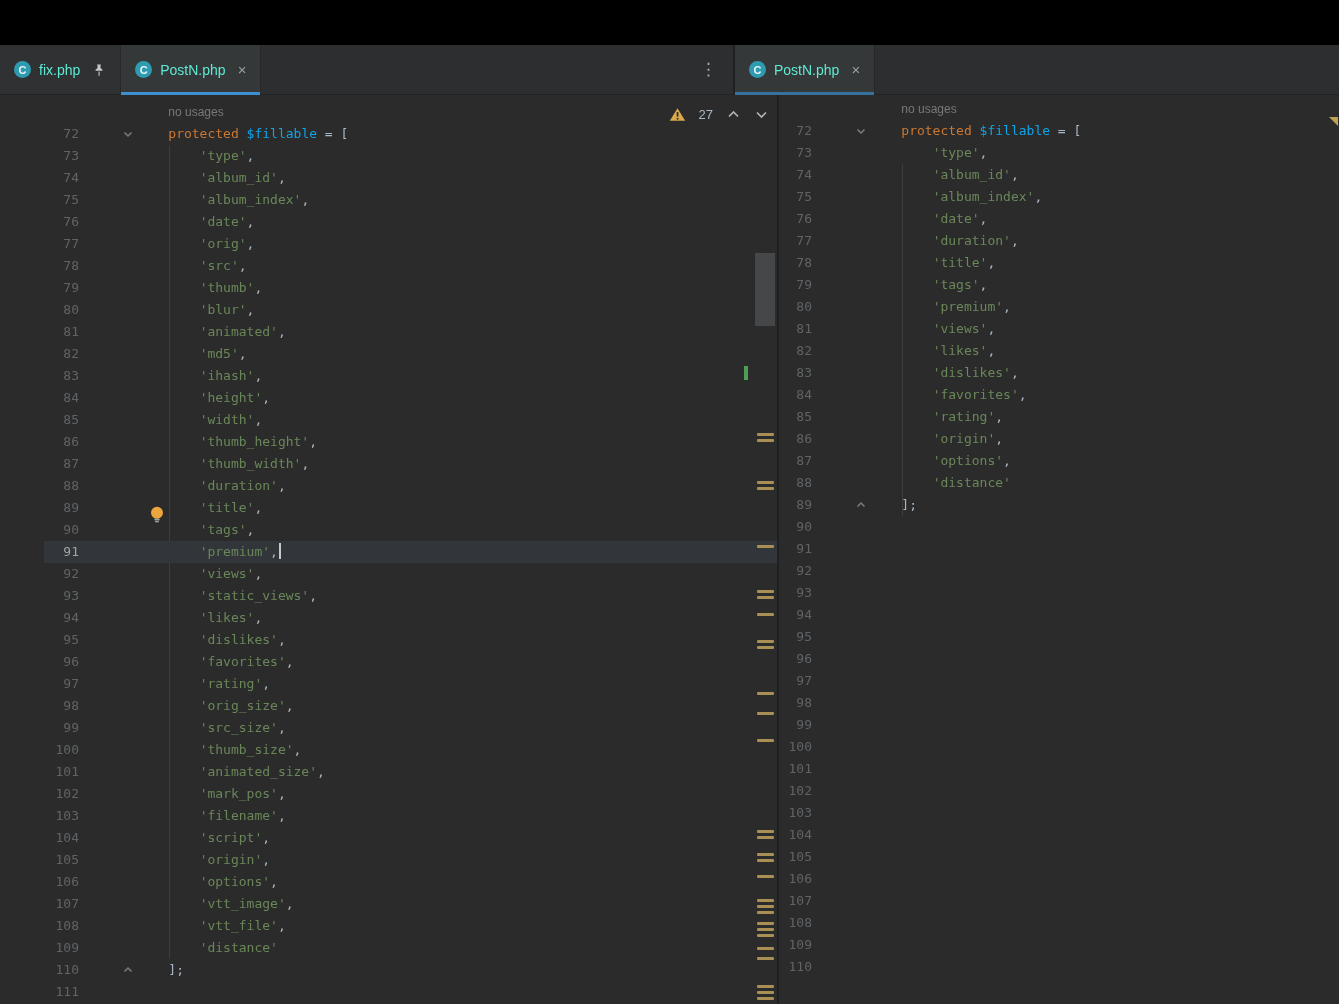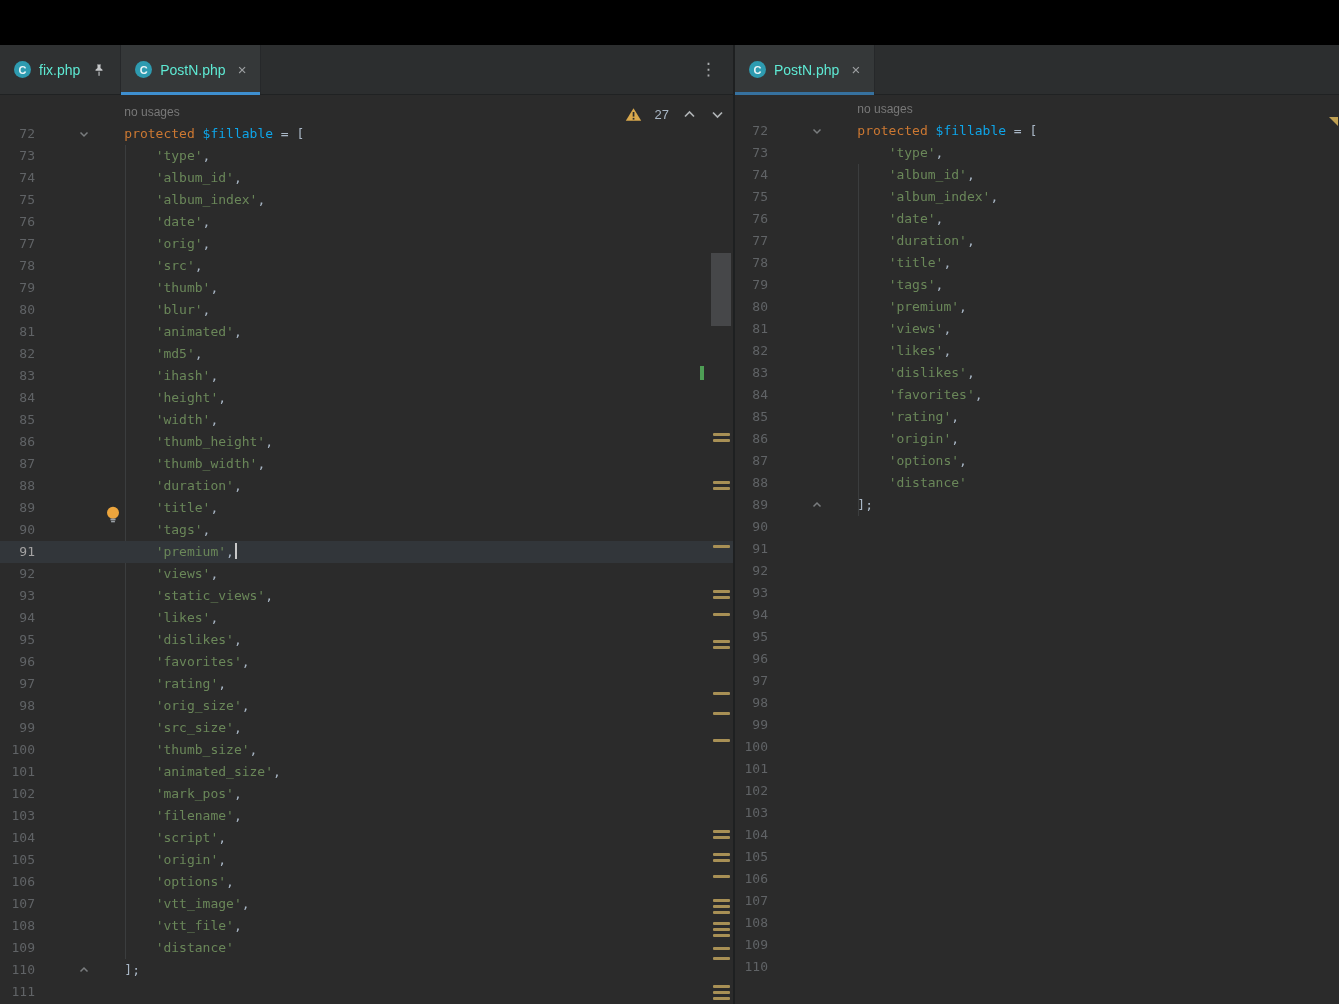--- a/index.html
+++ b/index.html
@@ -21,21 +21,21 @@
                        background:var(--accent,#3E8FD0); }
   .tab.dim.active::after { background:var(--accent-dim,#36719F); }
   .tab-label { font-size:14px; color:#5eead4; white-space:nowrap; }
   .class-icon { width:17px; height:17px; border-radius:50%; background:#2E9BB0; color:#EAF5F7;
                 font-size:11px; font-weight:bold; display:flex; align-items:center;
                 justify-content:center; flex:none; }
   .close-x { font-size:15px; color:#9DA0A2; margin-left:4px; line-height:1; }
   .pin { display:flex; align-items:center; margin-left:4px; }
   .kebab { margin-left:auto; align-self:center; padding:0 16px; font-size:17px; color:#A9ABAD; }
 
-  .main { display:flex; height:909px; position:relative; }
+  .main { display:flex; height:909px; position:relative;margin-left:44px; }
   .pane { position:relative; overflow:hidden; background:#2B2B2B; height:100%; }
   .pane-left { width:733px; }
   .pane-sep { width:2px; background:#1E2021; height:100%; }
   .pane-right { flex:1; }
 
   .lines { position:relative; z-index:1; }
   .pane-left .lines { padding-top:6px; }
   .pane-right .lines { padding-top:3px; }
 
   .row { display:flex; height:22px; line-height:22px; }

